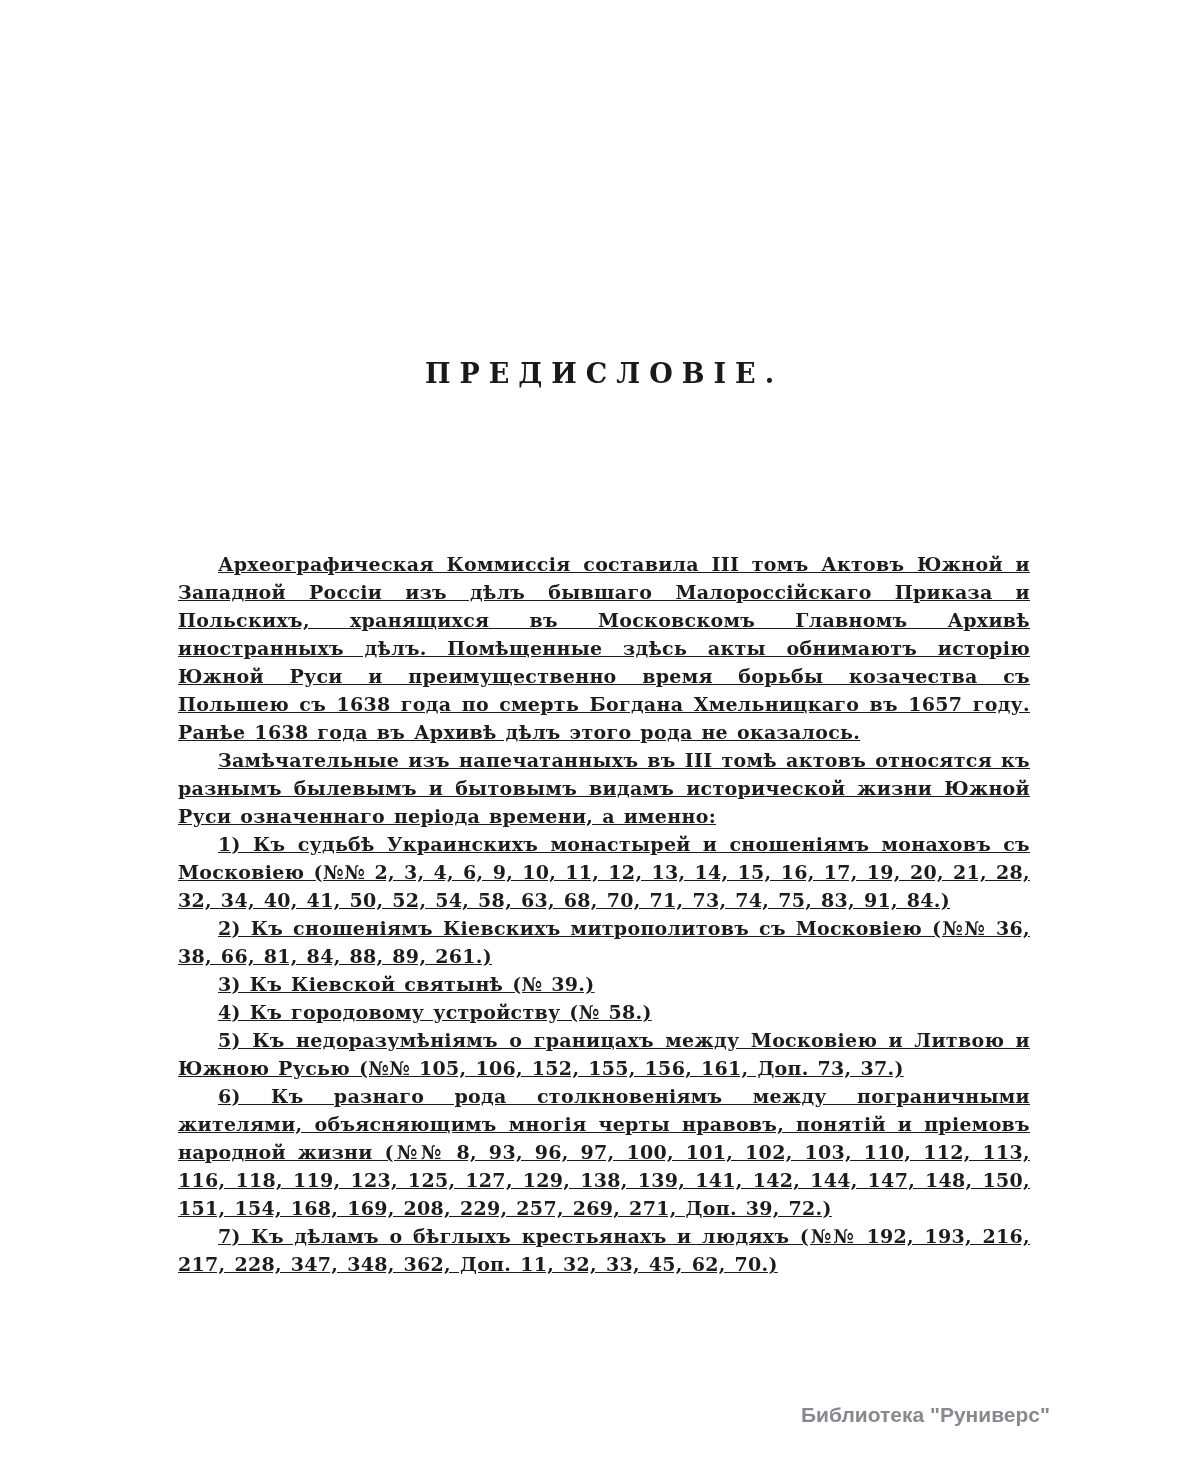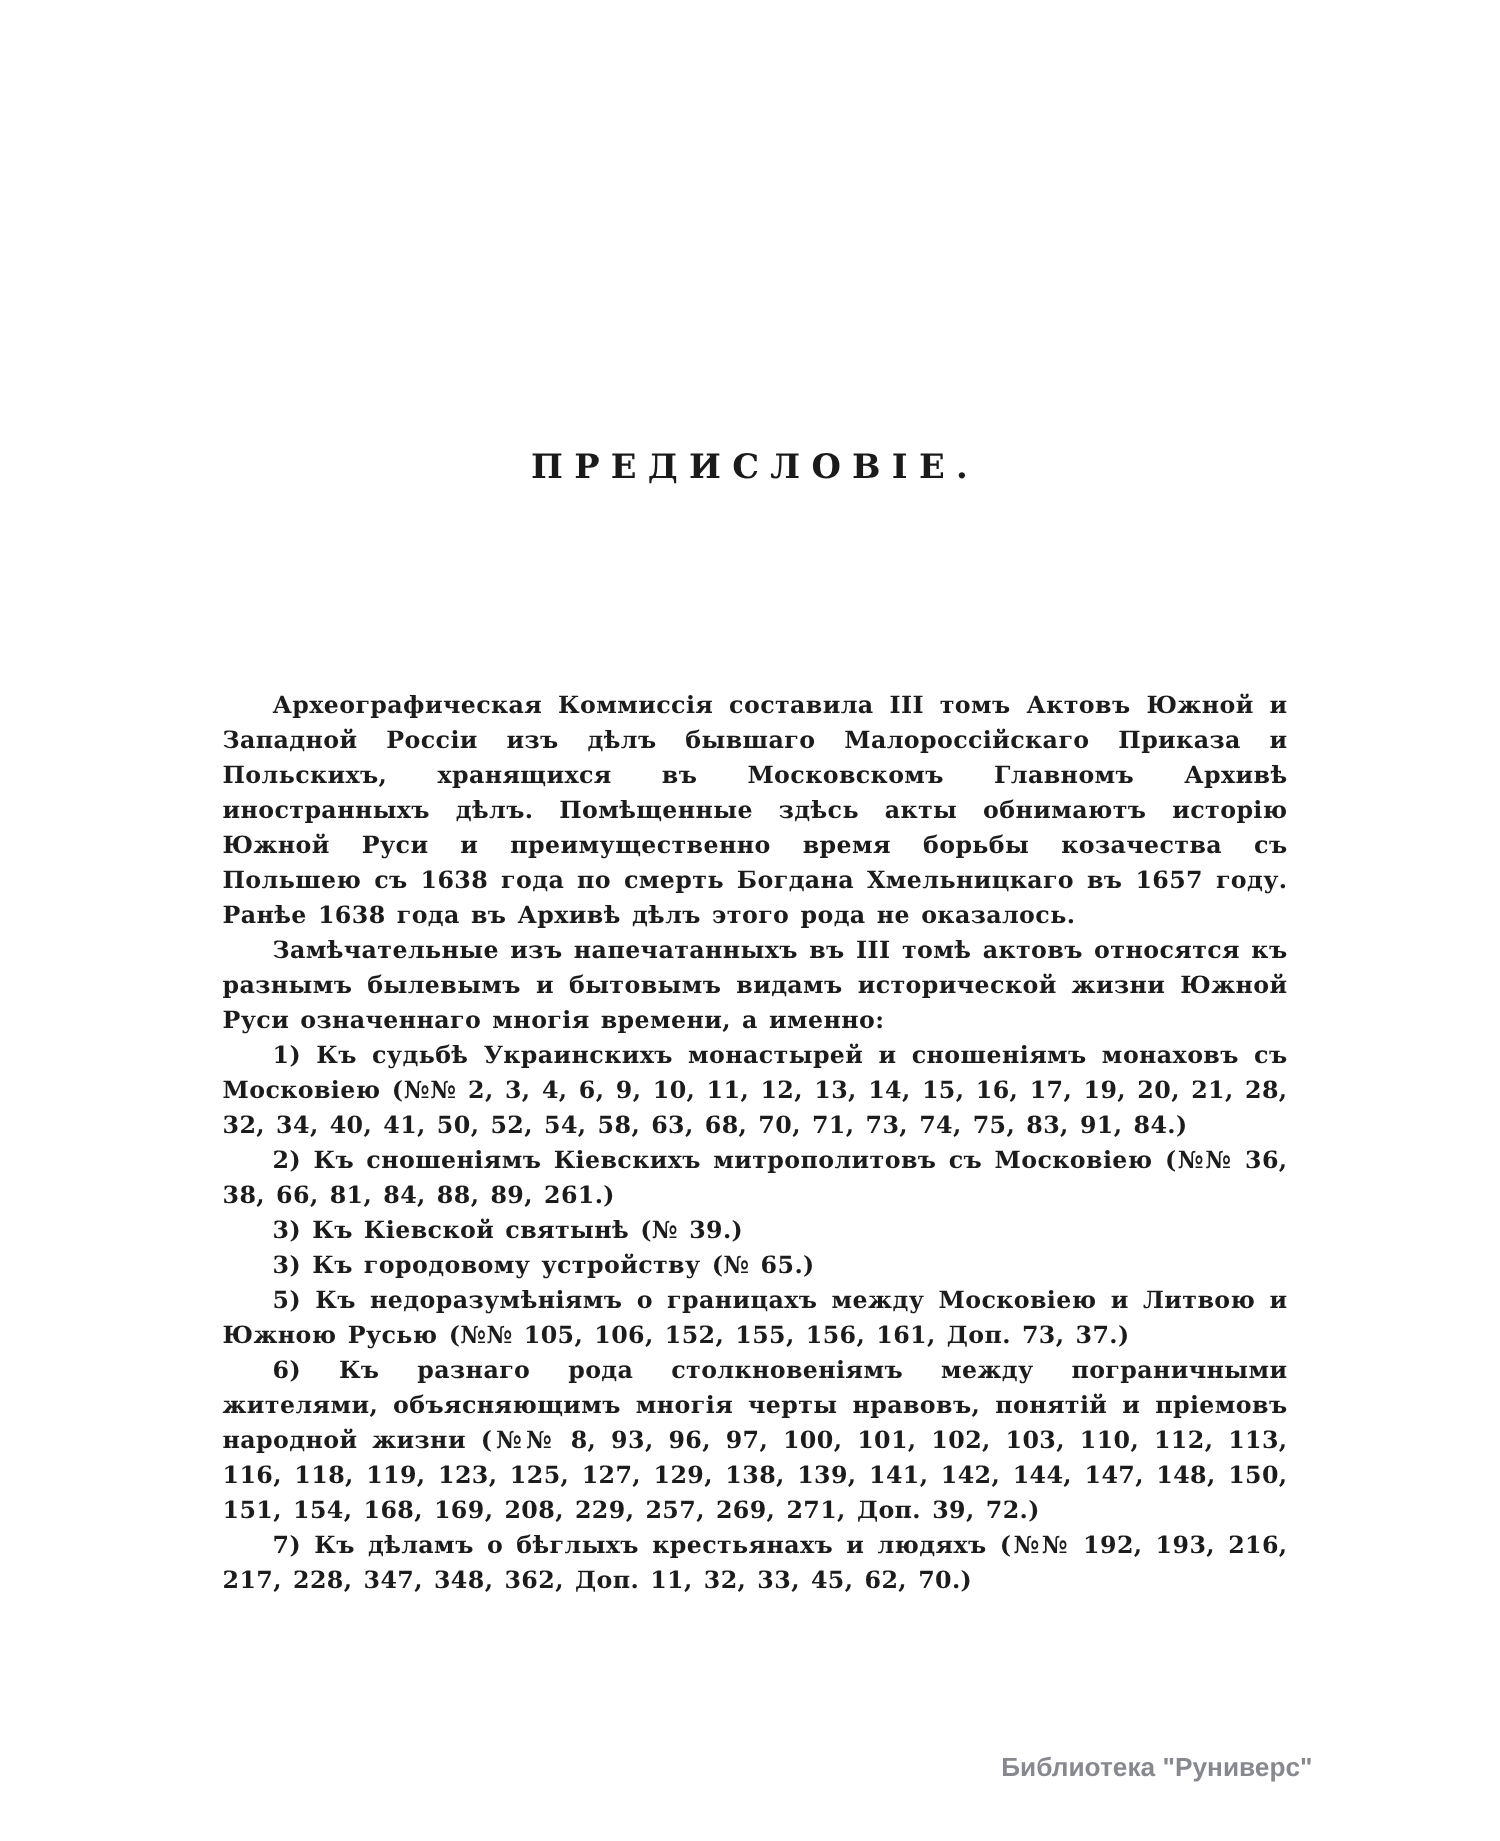--- a/index.html
+++ b/index.html
@@ -32,20 +32,21 @@
     position: absolute;
     top: 550px;
     left: 178px;
     width: 852px;
     font-size: 19px;
     font-weight: bold;
     line-height: 28px;
     text-align: justify;
     letter-spacing: 0.3px;
     word-spacing: 2px;
+    text-decoration: underline;
   }
   .content p {
     margin: 0;
     text-indent: 40px;
   }
   .watermark {
     position: absolute;
     top: 1403px;
     left: 0;
     width: 1200px;
@@ -60,25 +61,25 @@
 </style>
 </head>
 <body>
 
 <div class="page">
 
   <h1 class="title">ПРЕДИСЛОВІЕ.</h1>
 
   <div class="content">
     <p>Археографическая Коммиссія составила III томъ Актовъ Южной и Западной Россіи изъ дѣлъ бывшаго Малороссійскаго Приказа и Польскихъ, хранящихся въ Московскомъ Главномъ Архивѣ иностранныхъ дѣлъ. Помѣщенные здѣсь акты обнимаютъ исторію Южной Руси и преимущественно время борьбы козачества съ Польшею съ 1638 года по смерть Богдана Хмельницкаго въ 1657 году. Ранѣе 1638 года въ Архивѣ дѣлъ этого рода не оказалось.</p>
-    <p>Замѣчательные изъ напечатанныхъ въ III томѣ актовъ относятся къ разнымъ былевымъ и бытовымъ видамъ исторической жизни Южной Руси означеннаго многія времени, а именно:</p>
+    <p>Замѣчательные изъ напечатанныхъ въ III томѣ актовъ относятся къ разнымъ былевымъ и бытовымъ видамъ исторической жизни Южной Руси означеннаго періода времени, а именно:</p>
     <p>1) Къ судьбѣ Украинскихъ монастырей и сношеніямъ монаховъ съ Московіею (№№ 2, 3, 4, 6, 9, 10, 11, 12, 13, 14, 15, 16, 17, 19, 20, 21, 28, 32, 34, 40, 41, 50, 52, 54, 58, 63, 68, 70, 71, 73, 74, 75, 83, 91, 84.)</p>
     <p>2) Къ сношеніямъ Кіевскихъ митрополитовъ съ Московіею (№№ 36, 38, 66, 81, 84, 88, 89, 261.)</p>
     <p>3) Къ Кіевской святынѣ (№ 39.)</p>
-    <p>3) Къ городовому устройству (№ 65.)</p>
+    <p>4) Къ городовому устройству (№ 58.)</p>
     <p>5) Къ недоразумѣніямъ о границахъ между Московіею и Литвою и Южною Русью (№№ 105, 106, 152, 155, 156, 161, Доп. 73, 37.)</p>
     <p>6) Къ разнаго рода столкновеніямъ между пограничными жителями, объясняющимъ многія черты нравовъ, понятій и пріемовъ народной жизни (№№ 8, 93, 96, 97, 100, 101, 102, 103, 110, 112, 113, 116, 118, 119, 123, 125, 127, 129, 138, 139, 141, 142, 144, 147, 148, 150, 151, 154, 168, 169, 208, 229, 257, 269, 271, Доп. 39, 72.)</p>
     <p>7) Къ дѣламъ о бѣглыхъ крестьянахъ и людяхъ (№№ 192, 193, 216, 217, 228, 347, 348, 362, Доп. 11, 32, 33, 45, 62, 70.)</p>
   </div>
 
   <div class="watermark">Библиотека "Руниверс"</div>
 
 </div>
 
 </body></html>

